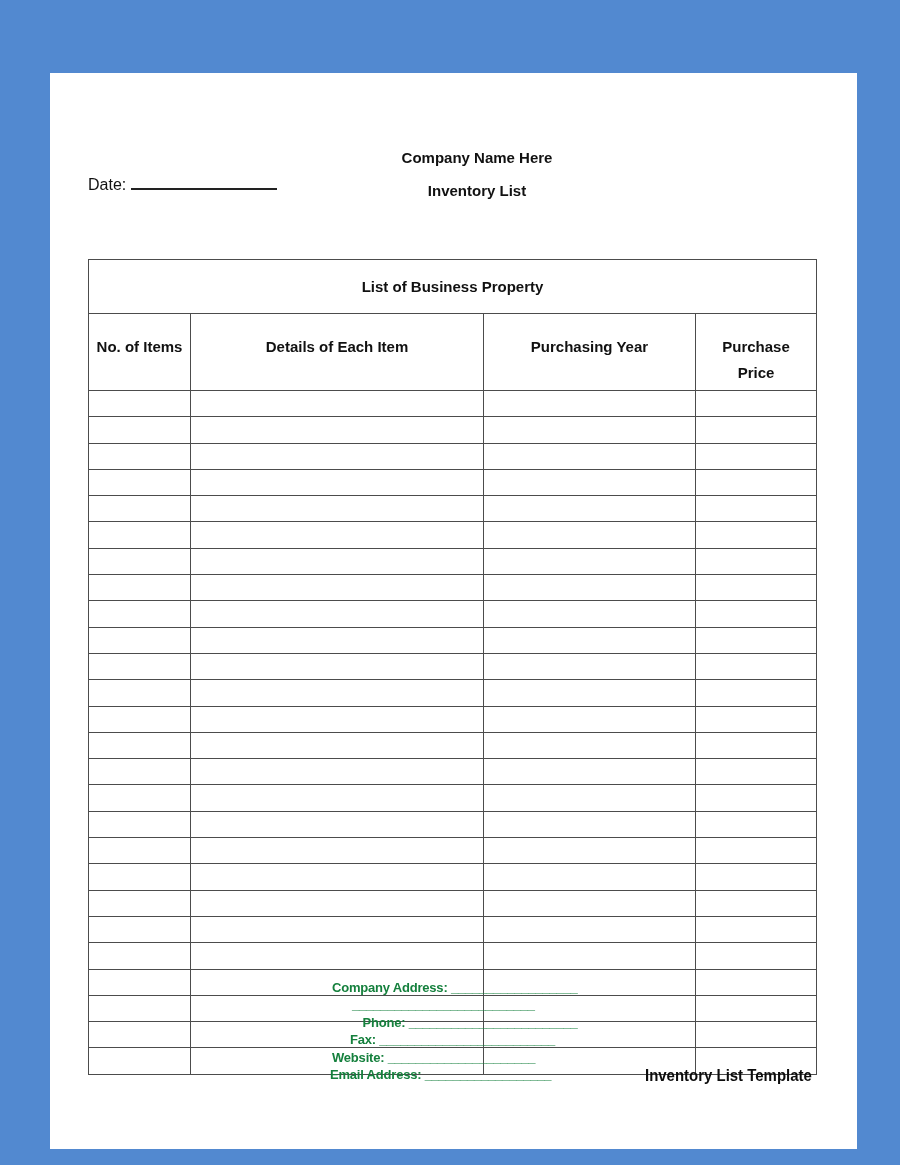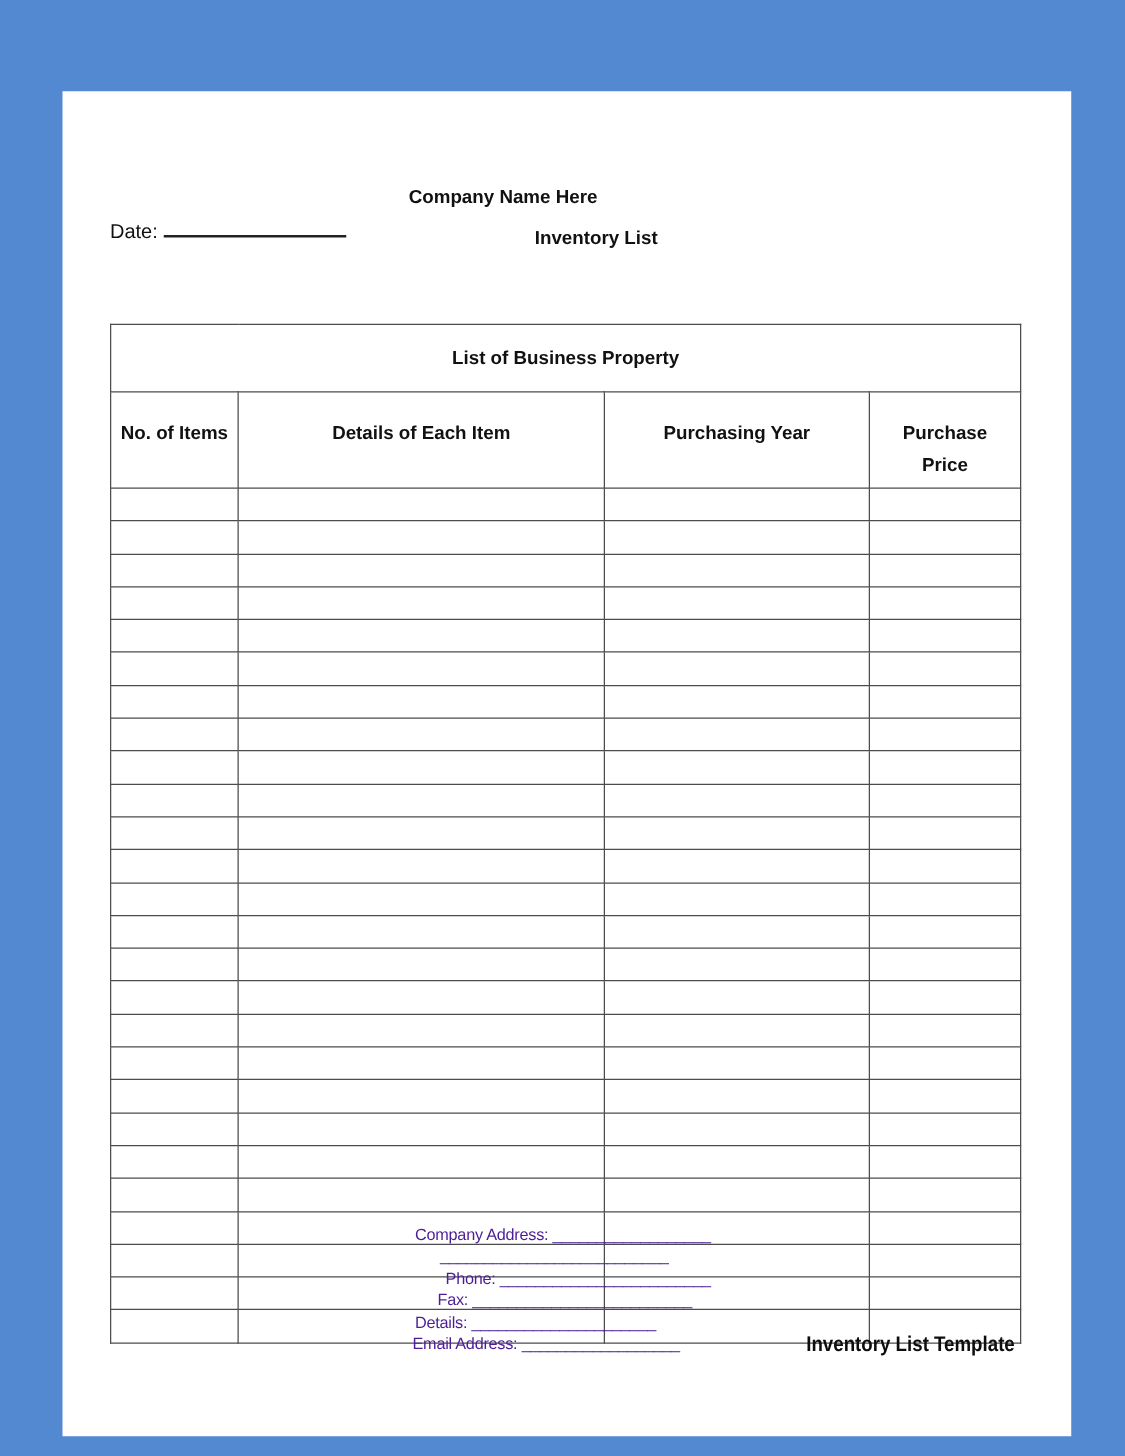--- a/index.html
+++ b/index.html
@@ -14,21 +14,21 @@
   }
   .page {
     position:absolute; left:50px; top:73px;
     width:807px; height:1076px;
     background:#ffffff;
   }
 
   
   .company-name {
     position:absolute; left:277px; top:76px; width:300px;
-    text-align:left; font-size:15px; font-weight:bold;
+    text-align:center; font-size:15px; font-weight:bold;
   }
   .doc-title {
     position:absolute; left:277px; top:109px; width:300px;
     text-align:center; font-size:15px; font-weight:bold;
   }
   .date-row {
     position:absolute; left:38px; top:101px;
     font-size:16px;
   }
   .date-line {
@@ -54,22 +54,22 @@
     height:77px; vertical-align:top; padding-top:20px;
     font-size:15px; font-weight:bold; line-height:26px;
     text-align:center;
   }
   .col-head th.price { padding-left:18px; padding-right:18px; }
   .inv-table tbody td { height:26.31px; background:transparent; }
 
   
   .footer-block {
     position:absolute; left:280px; top:906px;
-    font-size:13px; font-weight:normal; letter-spacing:-0.2px;
-    line-height:17.4px; color:#4c1d95; white-space:nowrap;
+    font-size:13px; font-weight:bold; letter-spacing:-0.2px;
+    line-height:17.4px; color:#15803d; white-space:nowrap;
   }
   .f-line.f1 { margin-left:2px; }
   .f-line.f2 { margin-left:22px; }
   .f-line.f3 { margin-left:5px;text-align:right; }
   .f-line.f4 { margin-left:2px;padding-left:18px; }
   .f-line.f5 { margin-left:2px; }
   .f-line.f6 { margin-left:0; }
 
   .watermark {
     position:absolute; left:595px; top:993px;
@@ -268,20 +268,20 @@
             <td></td>
           </tr>
         </tbody>
     </table>
 
     <div class="footer-block">
       <div class="f-line f1">Company Address: __________________</div>
       <div class="f-line f2">__________________________</div>
       <div class="f-line f3">Phone: ________________________</div>
       <div class="f-line f4">Fax: _________________________</div>
-      <div class="f-line f5">Details: _____________________</div>
+      <div class="f-line f5">Website: _____________________</div>
       <div class="f-line f6">Email Address: __________________</div>
     </div>
 
     <div class="watermark">Inventory List Template</div>
 
   </div>
 </div>
 
 </body></html>

